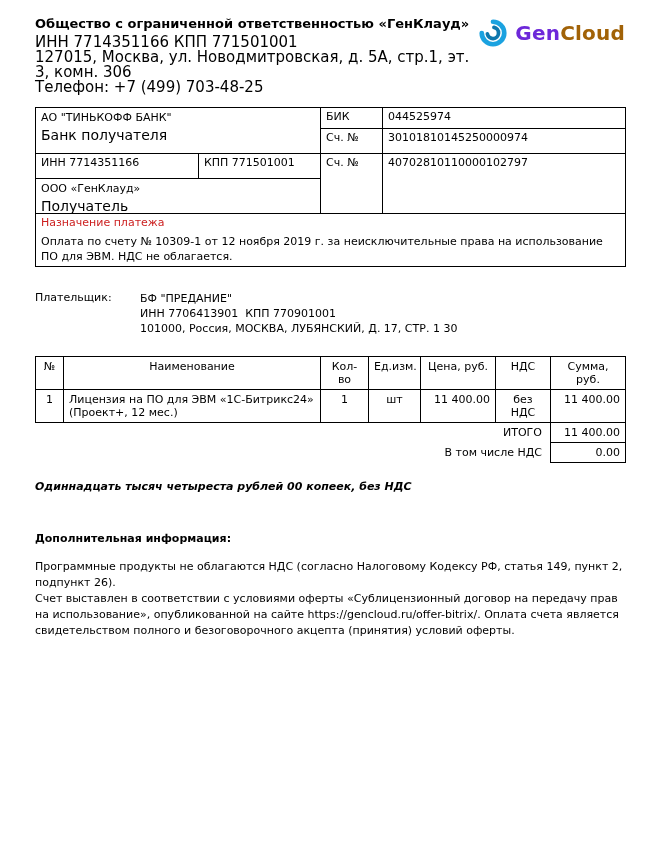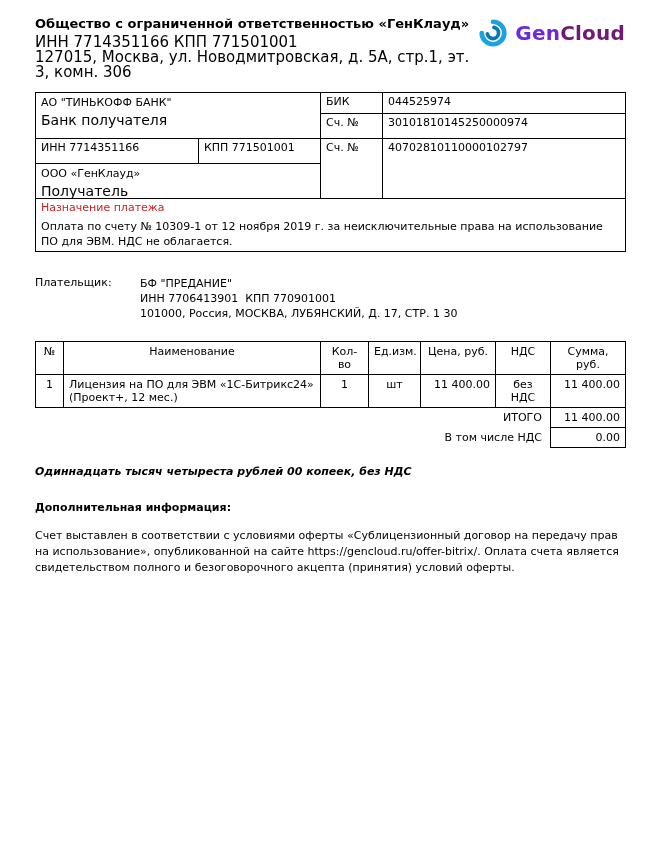--- a/index.html
+++ b/index.html
@@ -45,47 +45,48 @@
   .items-table { margin-top:20px; }
   .items-table th, .items-table td { border:1px solid #000; padding:3px 5px; font-size:11px; font-weight:normal; vertical-align:top; }
   .items-table th { text-align:center; height:16px; }
   .items-table td.c { text-align:center; }
   .items-table td.r { text-align:right; }
   .items-table td.total-label { border:none; text-align:right; font-weight:normal; padding-right:8px; }
   .items-table td.total-value { text-align:right; }
 
   .summary { margin-top:16px; line-height:16px; }
 
-  .additional { margin-top:21px; }
+  .additional { margin-top:37px; }
   .additional-heading { font-weight:bold; margin-bottom:14px; }
   .additional p { margin:0; line-height:16px; }
 
   .sign-pos  { position:absolute; left:40px;  top:701px;font-style:italic; }
   .sign-name { position:absolute; left:318px; top:701px; }
   .sign-stroke { position:absolute; left:182px; top:686px; }
   .stamp { position:absolute; left:176px; top:676px; transform:rotate(-14deg); opacity:0.9; }
 </style>
 </head>
 <body>
 
 <div class="page">
 
   <div class="header">
     <div class="company-block">
       <div class="company-name">Общество с ограниченной ответственностью «ГенКлауд»</div>
       <div class="company-line">ИНН 7714351166 КПП 771501001</div>
       <div class="company-line">127015, Москва, ул. Новодмитровская, д. 5А, стр.1, эт. 3, комн. 306</div>
+      <div class="company-line">Телефон: +7 (499) 703-48-25</div>
     </div>
     <div class="logo">
       <svg class="logo-icon" width="30" height="30" viewBox="0 0 32 32">
         <path d="M16 4 A12 12 0 1 1 4 16" stroke="#1ba2e0" stroke-width="5" fill="none" stroke-linecap="round"></path>
         <path d="M17 10 A6 6 0 1 1 10 17" stroke="#0e77ad" stroke-width="4" fill="none" stroke-linecap="round"></path>
       </svg>
       <span class="logo-text">
-        <span style="color:#6d28d9">Gen</span><span style="color:#701a75">Cloud</span>
+        <span style="color:#6d28d9">Gen</span><span style="color:#a16207">Cloud</span>
       </span>
     </div>
   </div>
 
   <table class="bank-table">
     <colgroup>
         <col style="width:163px">
         <col style="width:122px">
         <col style="width:62px">
         <col style="width:243px">
@@ -173,20 +174,21 @@
     </tr>
   </tbody>
     </table>
 
   <div class="summary">
     <div class="b i">Одиннадцать тысяч четыреста рублей 00 копеек, без НДС</div>
   </div>
 
   <div class="additional">
     <div class="additional-heading">Дополнительная информация:</div>
+    <p>Программные продукты не облагаются НДС (согласно Налоговому Кодексу РФ, статья 149, пункт 2, подпункт 26).</p>
     <p>Счет выставлен в соответствии с условиями оферты «Сублицензионный договор на передачу прав на использование», опубликованной на сайте https://gencloud.ru/offer-bitrix/. Оплата счета является свидетельством полного и безоговорочного акцепта (принятия) условий оферты.</p>
   </div>
 
   <span class="sign-pos">Генеральный директор</span>
   <svg class="sign-stroke" width="92" height="38" viewBox="0 0 92 38">
     <path d="M6,26 C12,8 18,12 16,22 C14,30 24,10 28,16 C30,19 26,26 34,20 C40,15 46,22 54,16 C60,12 68,18 78,13" fill="none" stroke="#2f3f66" stroke-width="1.4" stroke-linecap="round"></path>
   </svg>
   <span class="sign-name">Лихачев Борис Андреевич</span>
 
   <svg class="stamp" width="186" height="186" viewBox="0 0 186 186">

